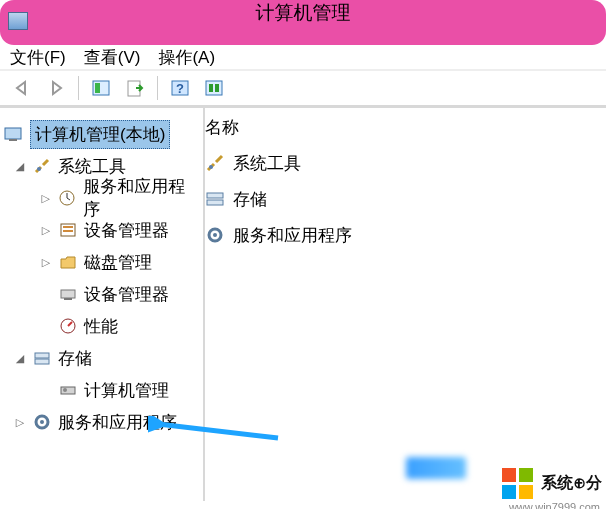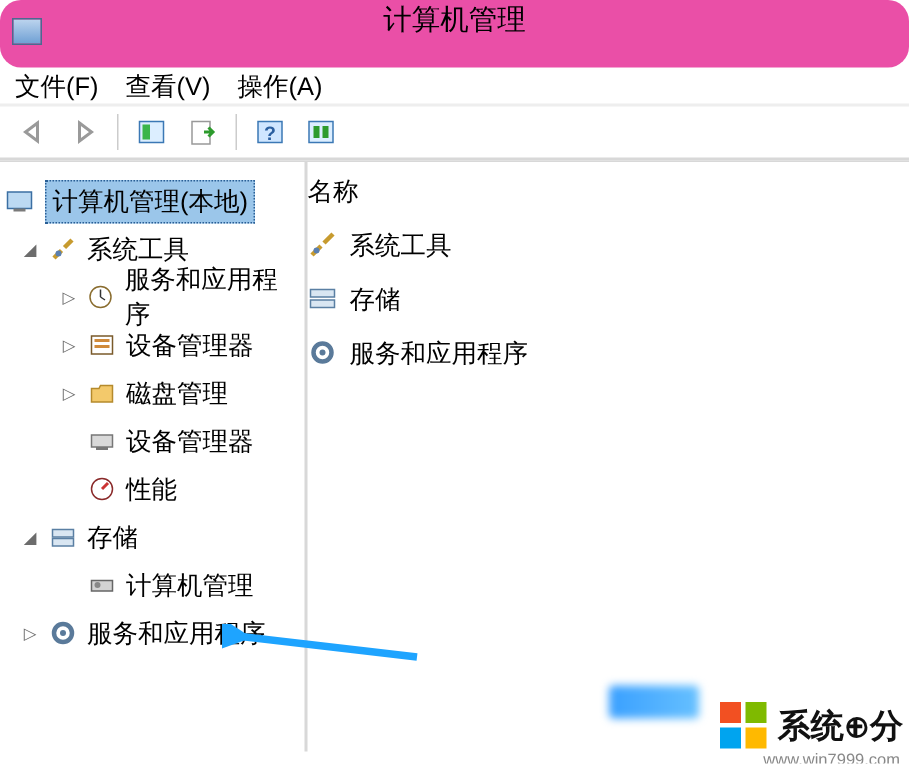--- a/index.html
+++ b/index.html
@@ -33,21 +33,21 @@
   .list-item { display:flex; align-items:center; height: 36px; gap: 8px; font-size:17px; }
 
   .arrow-annot { position:absolute; left:148px; top:416px; pointer-events:none; }
 
   .watermark { position:absolute; right:4px; bottom:10px; display:flex; align-items:center; gap:8px; }
   .wm-logo { display:grid; grid-template-columns:14px 14px; grid-template-rows:14px 14px; gap:3px; }
   .wm-logo div:nth-child(1){background:#f25022;}
   .wm-logo div:nth-child(2){background:#7fba00;}
   .wm-logo div:nth-child(3){background:#00a4ef;}
   .wm-logo div:nth-child(4){background:#ffb900;}
-  .wm-text { font-size:22px; font-weight:bold; color:#111; }
+  .wm-text { font-size:16px; font-weight:bold; color:#111; }
   .wm-url { position:absolute; right:6px; bottom:-4px; font-size:11px; color:#888; }
   .blur { position:absolute; right:140px; bottom:30px; width:60px; height:22px;
           background:linear-gradient(90deg,#3aa0ff,#66c0ff); filter: blur(3px); border-radius:3px;}
 </style>
 </head>
 <body>
 
 <div class="titlebar">
   <div class="sysicon"></div>
   <div class="title">计算机管理</div>

